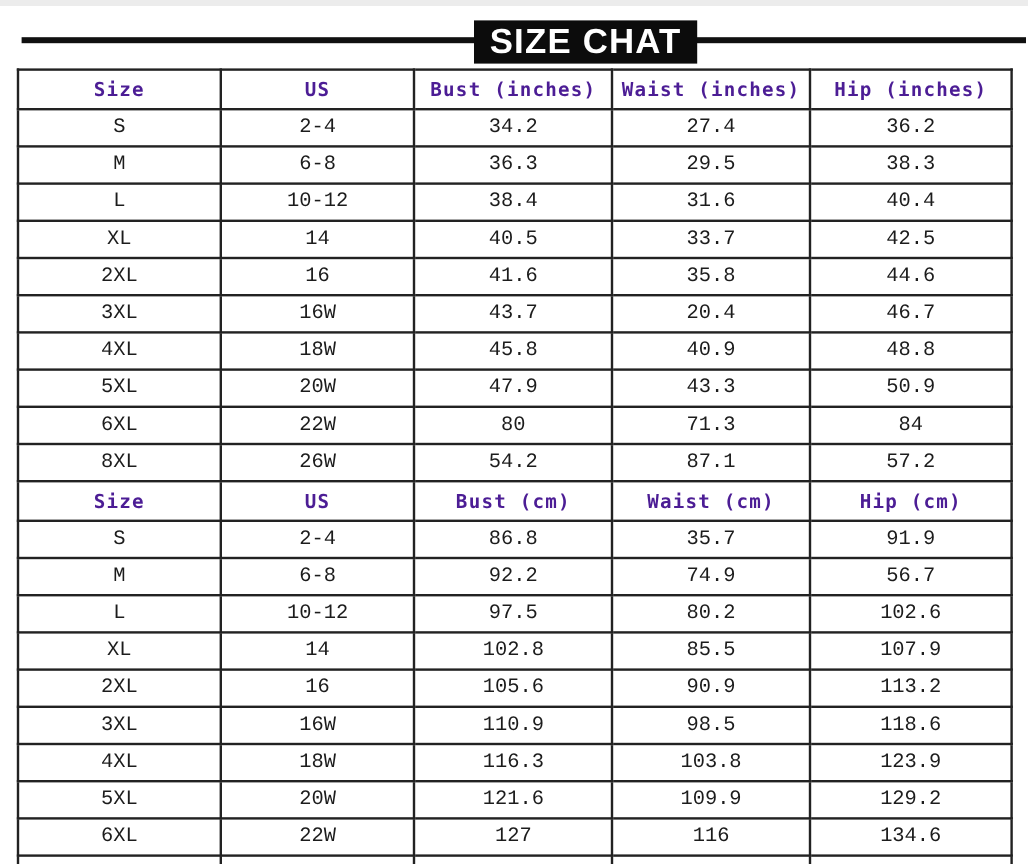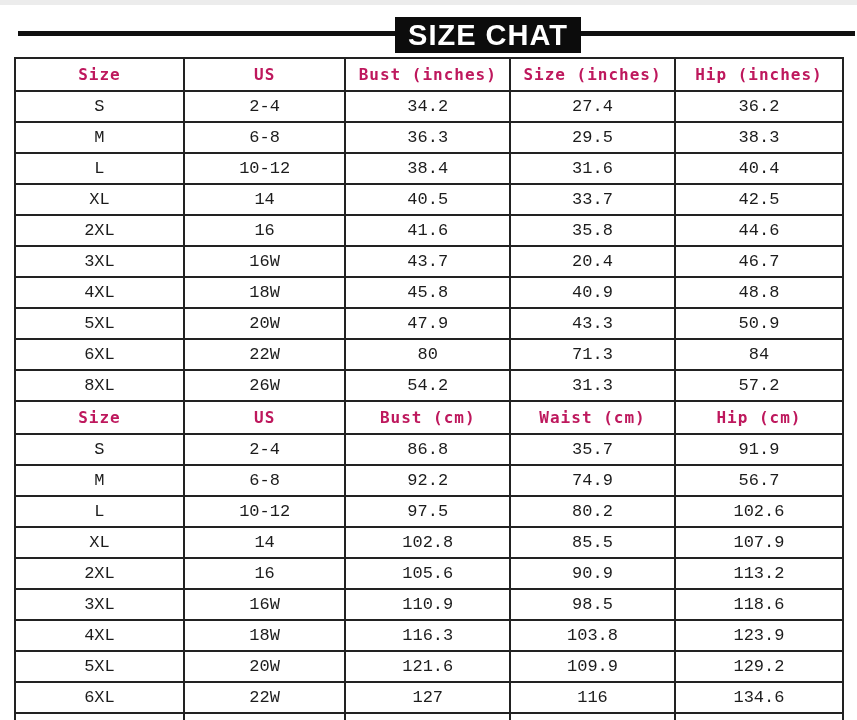--- a/index.html
+++ b/index.html
@@ -66,21 +66,21 @@
     vertical-align: middle;
     padding: 0;
     overflow: hidden;
     white-space: nowrap;
   }
   table.size-table th {
     font-family: "DejaVu Sans Mono", monospace;
     font-weight: bold;
     font-size: 16px;
     letter-spacing: 1px;
-    color: #be185d;
+    color: #4c1d95;
     height: 31px;
   }
   table.size-table td {
     font-family: "Liberation Mono", monospace;
     font-size: 17px;
     color: #1c1c1c;
     height: 29px;
   }
 </style>
 </head>
@@ -100,21 +100,21 @@
       <col class="c-us">
       <col class="c-bust">
       <col class="c-waist">
       <col class="c-hip">
     </colgroup>
     <tbody id="size-table-body">
         <tr>
           <th>Size</th>
           <th>US</th>
           <th>Bust (inches)</th>
-          <th>Size (inches)</th>
+          <th>Waist (inches)</th>
           <th>Hip (inches)</th>
         </tr>
         <tr>
           <td>S</td>
           <td>2-4</td>
           <td>34.2</td>
           <td>27.4</td>
           <td>36.2</td>
         </tr>
         <tr>
@@ -170,21 +170,21 @@
           <td>6XL</td>
           <td>22W</td>
           <td>80</td>
           <td>71.3</td>
           <td>84</td>
         </tr>
         <tr>
           <td>8XL</td>
           <td>26W</td>
           <td>54.2</td>
-          <td>31.3</td>
+          <td>87.1</td>
           <td>57.2</td>
         </tr>
         <tr>
           <th>Size</th>
           <th>US</th>
           <th>Bust (cm)</th>
           <th>Waist (cm)</th>
           <th>Hip (cm)</th>
         </tr>
         <tr>

